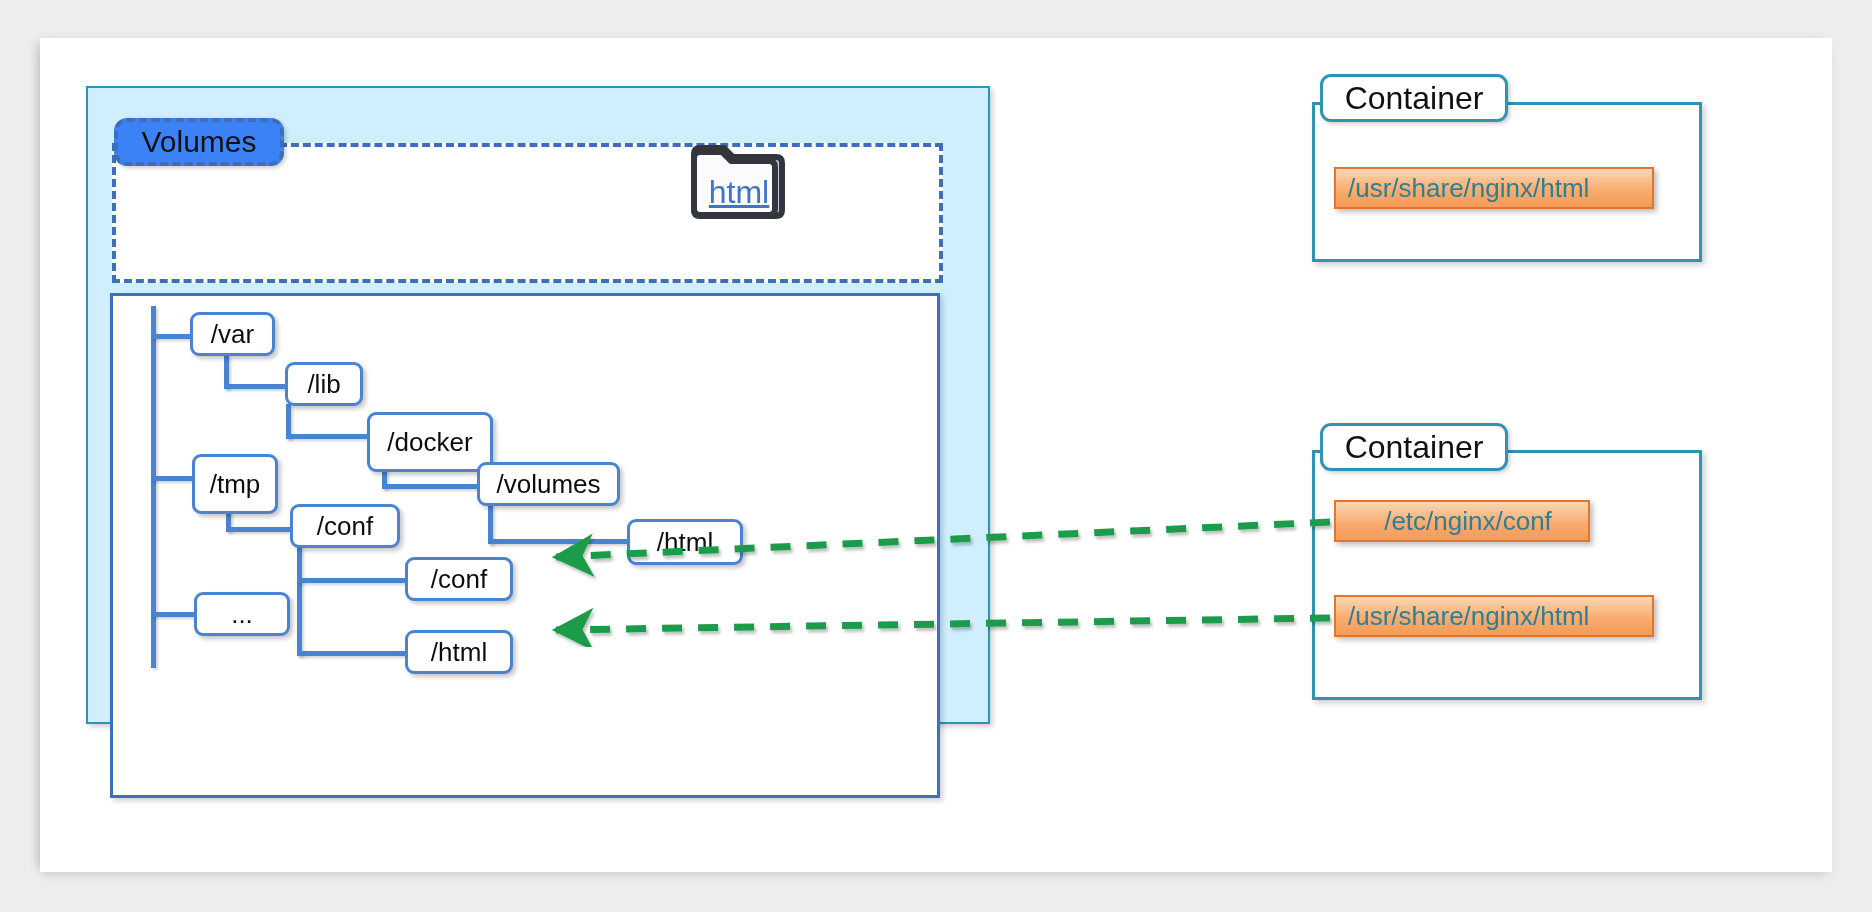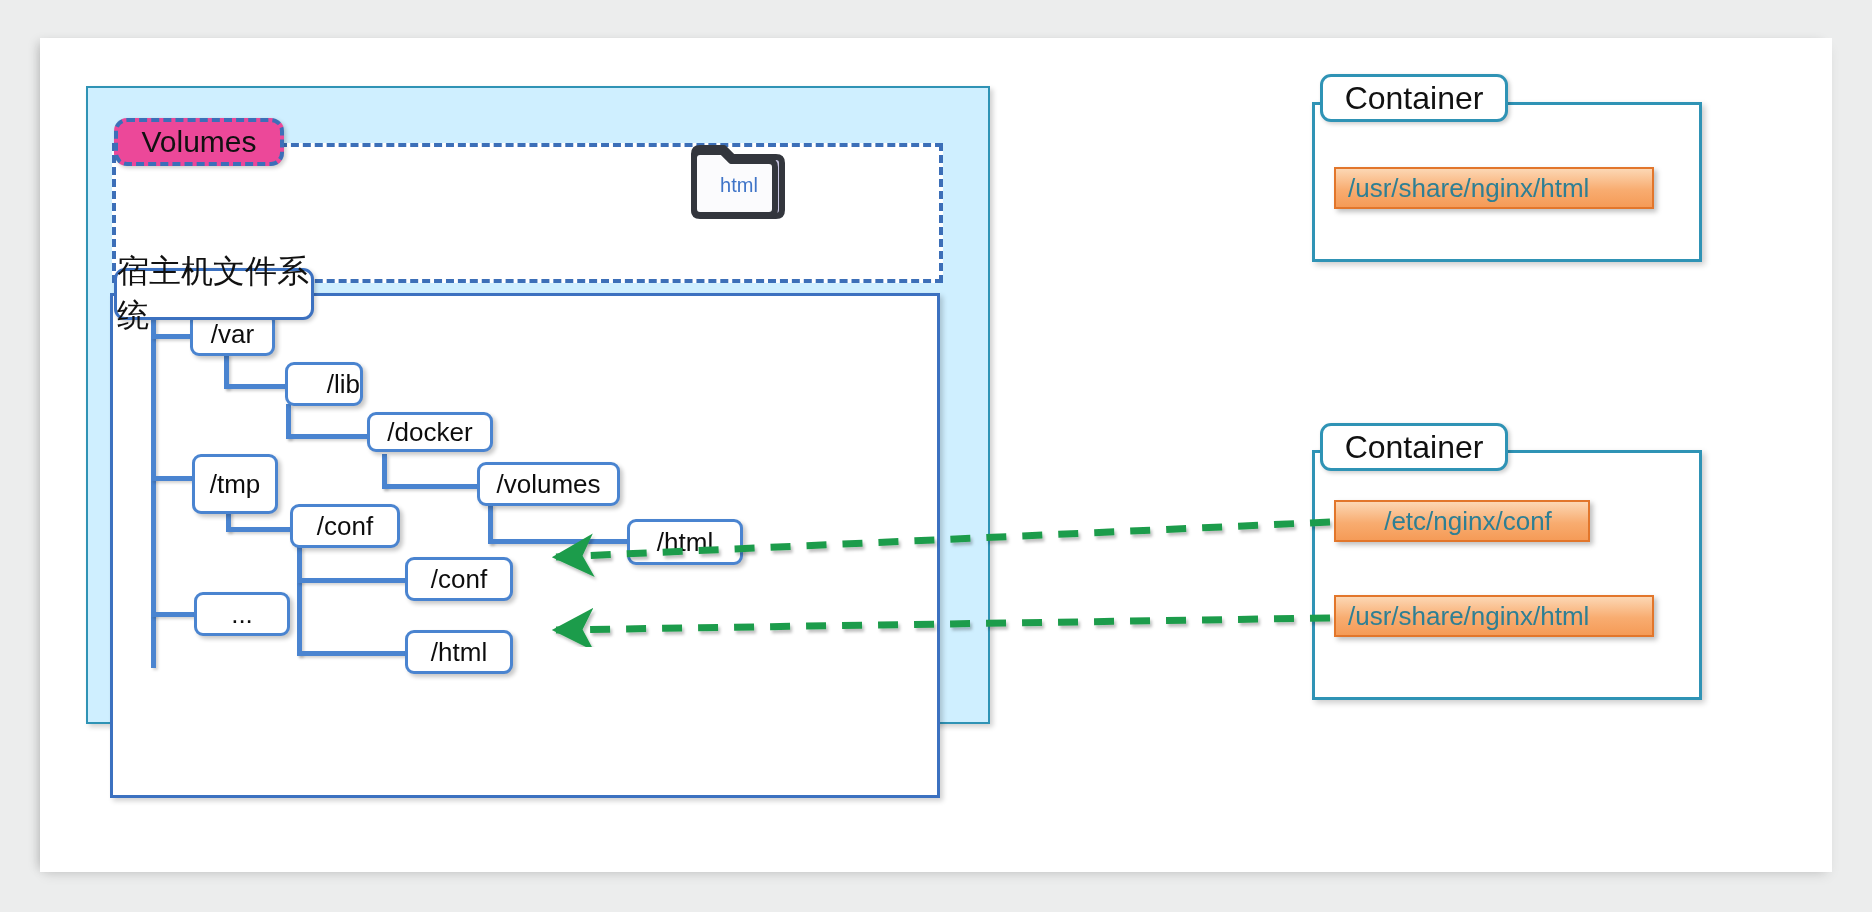--- a/index.html
+++ b/index.html
@@ -30,21 +30,21 @@
   
   .tab-label{
     background:#ffffff;
     border-radius:11px;
     display:flex;align-items:center;justify-content:center;
     box-shadow:2px 2px 4px rgba(0,0,0,.2);
     color:#111;
   }
   .tab-teal{border:3px solid #2f93b5;}
   .tab-blue{border:3px solid #3c71c0;}
-  .tab-dash{border:4px dashed #3c6fb8;background:#ec4899;border-radius:13px;}
+  .tab-dash{border:4px dashed #3c6fb8;background:#3b82f6;border-radius:13px;}
 
   
   .volumes-body{
     background:#ffffff;
     border:4px dashed #3c6fb8;
   }
   
   .fs-body{
     background:#ffffff;
     border:3px solid #3c71c0;
@@ -82,21 +82,21 @@
     display:flex;align-items:center;
     padding-left:12px;
     box-shadow:3px 3px 5px rgba(0,0,0,.25);
     z-index:4;
   }
 
   
   .folder{position:absolute;z-index:6;}
   .folder .fl-text{
     position:absolute;left:14px;top:30px;width:74px;
-    text-align:center;font-size:20px;color:#3f74c8;
+    text-align:center;font-size:32px;color:#3f74c8;text-decoration:underline;
   }
 
   svg.overlay{position:absolute;left:0;top:0;width:1872px;height:912px;
               pointer-events:none;z-index:7;}
   .lbl-h1{font-size:32px;}
   .lbl-h2{font-size:30px;}
 </style>
 </head>
 <body>
 
@@ -132,24 +132,24 @@
 
     <div class="conn" style="left:257px;top:508px;width:5px;height:110px;"></div>
     <div class="conn" style="left:257px;top:540px;width:110px;height:5px;"></div>
     <div class="conn" style="left:257px;top:613px;width:110px;height:5px;"></div>
 
     <div class="conn" style="left:111px;top:574px;width:44px;height:5px;"></div>
 
     <div class="node" style="left:150px;top:274px;width:85px;height:44px;text-align:right;">
       <span>/var</span>
     </div>
-    <div class="node" style="left:245px;top:324px;width:78px;height:44px;justify-content:flex-end;">
+    <div class="node" style="left:245px;top:324px;width:78px;height:44px;">
       <span>/lib</span>
     </div>
-    <div class="node" style="left:327px;top:374px;width:126px;height:40px;">
+    <div class="node" style="left:327px;top:374px;width:126px;height:60px;">
       <span>/docker</span>
     </div>
     <div class="node" style="left:437px;top:424px;width:143px;height:44px;">
       <span>/volumes</span>
     </div>
     <div class="node" style="left:587px;top:481px;width:116px;height:46px;">
       <span>/html</span>
     </div>
     <div class="node" style="left:152px;top:416px;width:86px;height:60px;">
       <span>/tmp</span>
@@ -183,23 +183,20 @@
     <div class="abs container-body" style="left:1272px;top:412px;width:390px;height:250px;"></div>
     <div class="path-chip" style="left:1294px;top:462px;width:256px;height:42px;justify-content:center;">
       <span>/etc/nginx/conf</span>
     </div>
     <div class="path-chip" style="left:1294px;top:557px;width:320px;height:42px;">
       <span>/usr/share/nginx/html</span>
     </div>
 
     <div class="abs tab-label tab-dash lbl-h2" style="left:74px;top:80px;width:170px;height:48px;z-index:9;">
       <span>Volumes</span>
-    </div>
-    <div class="abs tab-label tab-blue lbl-h1" style="left:74px;top:230px;width:200px;height:52px;z-index:9;">
-      <span>宿主机文件系统</span>
     </div>
     <div class="abs tab-label tab-teal lbl-h1" style="left:1280px;top:36px;width:188px;height:48px;z-index:9;">
       <span>Container</span>
     </div>
     <div class="abs tab-label tab-teal lbl-h1" style="left:1280px;top:385px;width:188px;height:48px;z-index:9;">
       <span>Container</span>
     </div>
   </div>
 
   <svg class="overlay">

